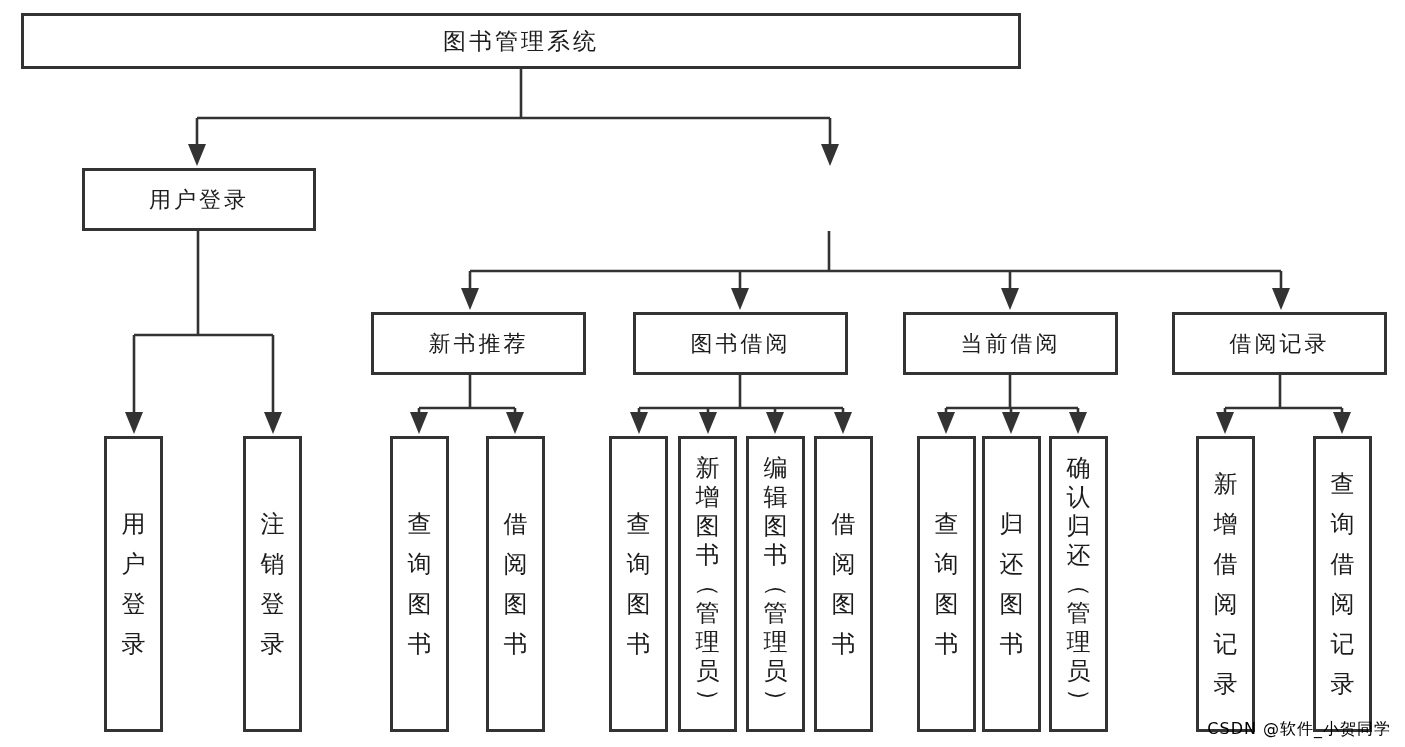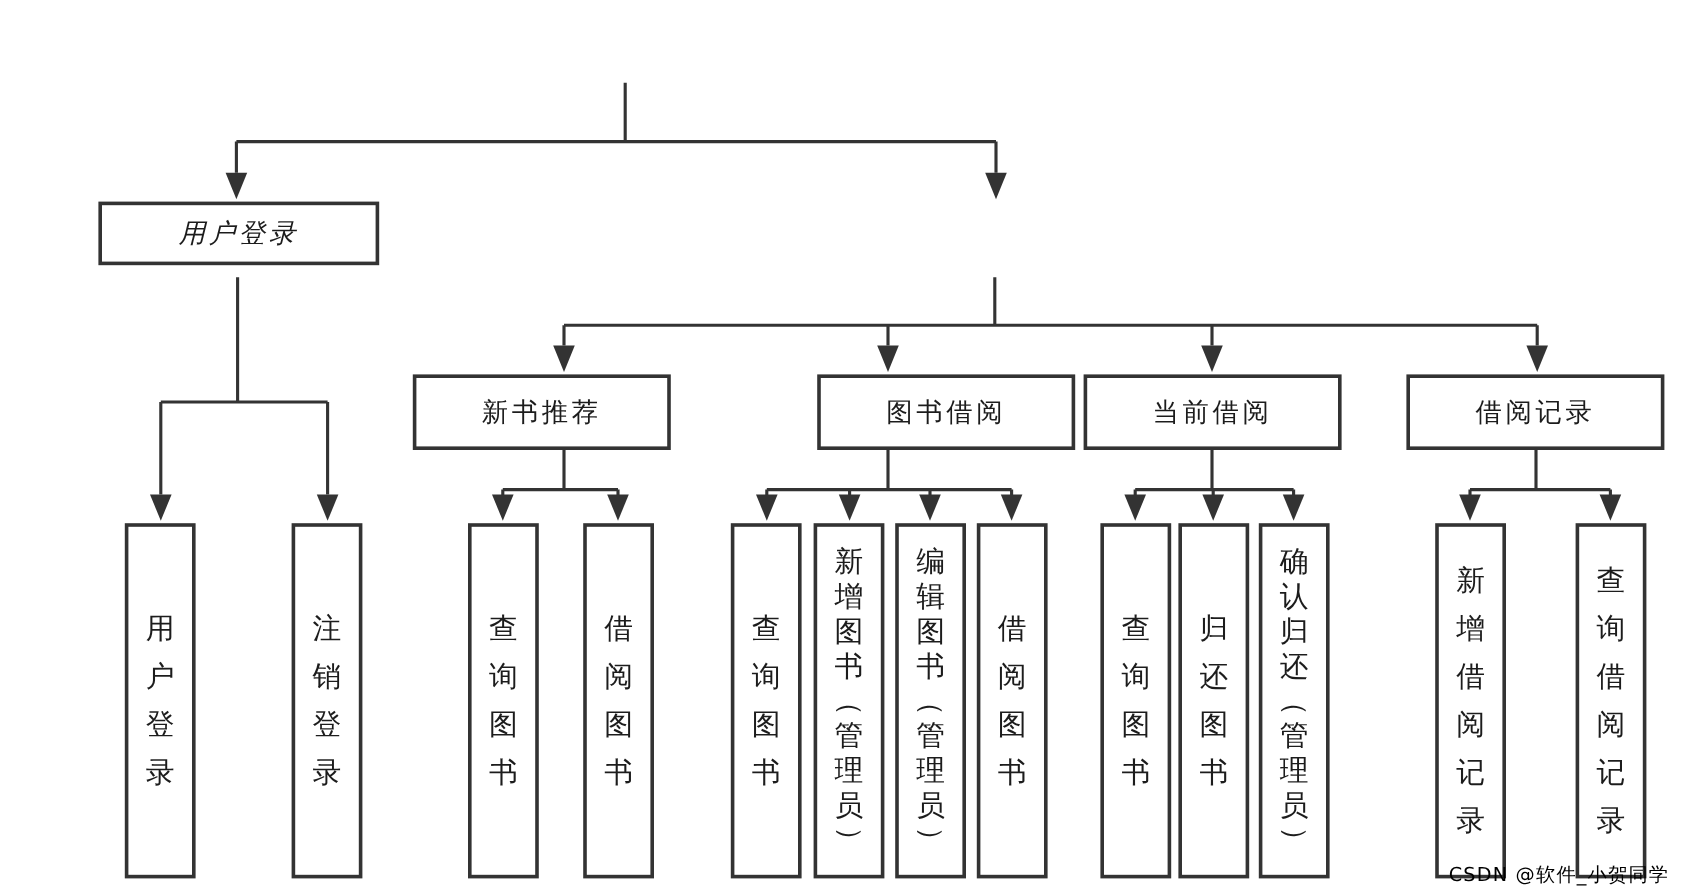--- a/index.html
+++ b/index.html
@@ -48,29 +48,32 @@
       <polygon points="766,412 784,412 775,434"></polygon>
       <polygon points="834,412 852,412 843,434"></polygon>
       <polygon points="937,412 955,412 946,434"></polygon>
       <polygon points="1002,412 1020,412 1011,434"></polygon>
       <polygon points="1069,412 1087,412 1078,434"></polygon>
       <polygon points="1216,412 1234,412 1225,434"></polygon>
       <polygon points="1333,412 1351,412 1342,434"></polygon>
     </g>
   </svg>
 
-
-  <div class="node" style="left:82px;top:168px;width:234px;height:53px;font-style:italic;">
+  <div class="node root" style="left:21px;top:13px;width:1000px;height:56px;">
+    <span class="h-label">图书管理系统</span>
+  </div>
+
+  <div class="node" style="left:82px;top:168px;width:234px;height:63px;">
     <span class="h-label">用户登录</span>
   </div>
 
-  <div class="node" style="left:344px;top:312px;width:215px;height:63px;">
+  <div class="node" style="left:371px;top:312px;width:215px;height:63px;">
     <span class="h-label">新书推荐</span>
   </div>
-  <div class="node" style="left:633px;top:312px;width:215px;height:63px;margin-left:48px;">
+  <div class="node" style="left:633px;top:312px;width:215px;height:63px;">
     <span class="h-label">图书借阅</span>
   </div>
   <div class="node" style="left:903px;top:312px;width:215px;height:63px;font-family:Liberation Serif, serif;">
     <span class="h-label">当前借阅</span>
   </div>
   <div class="node" style="left:1172px;top:312px;width:215px;height:63px;">
     <span class="h-label">借阅记录</span>
   </div>
 
   <div class="node v-node" style="left:104px;">

